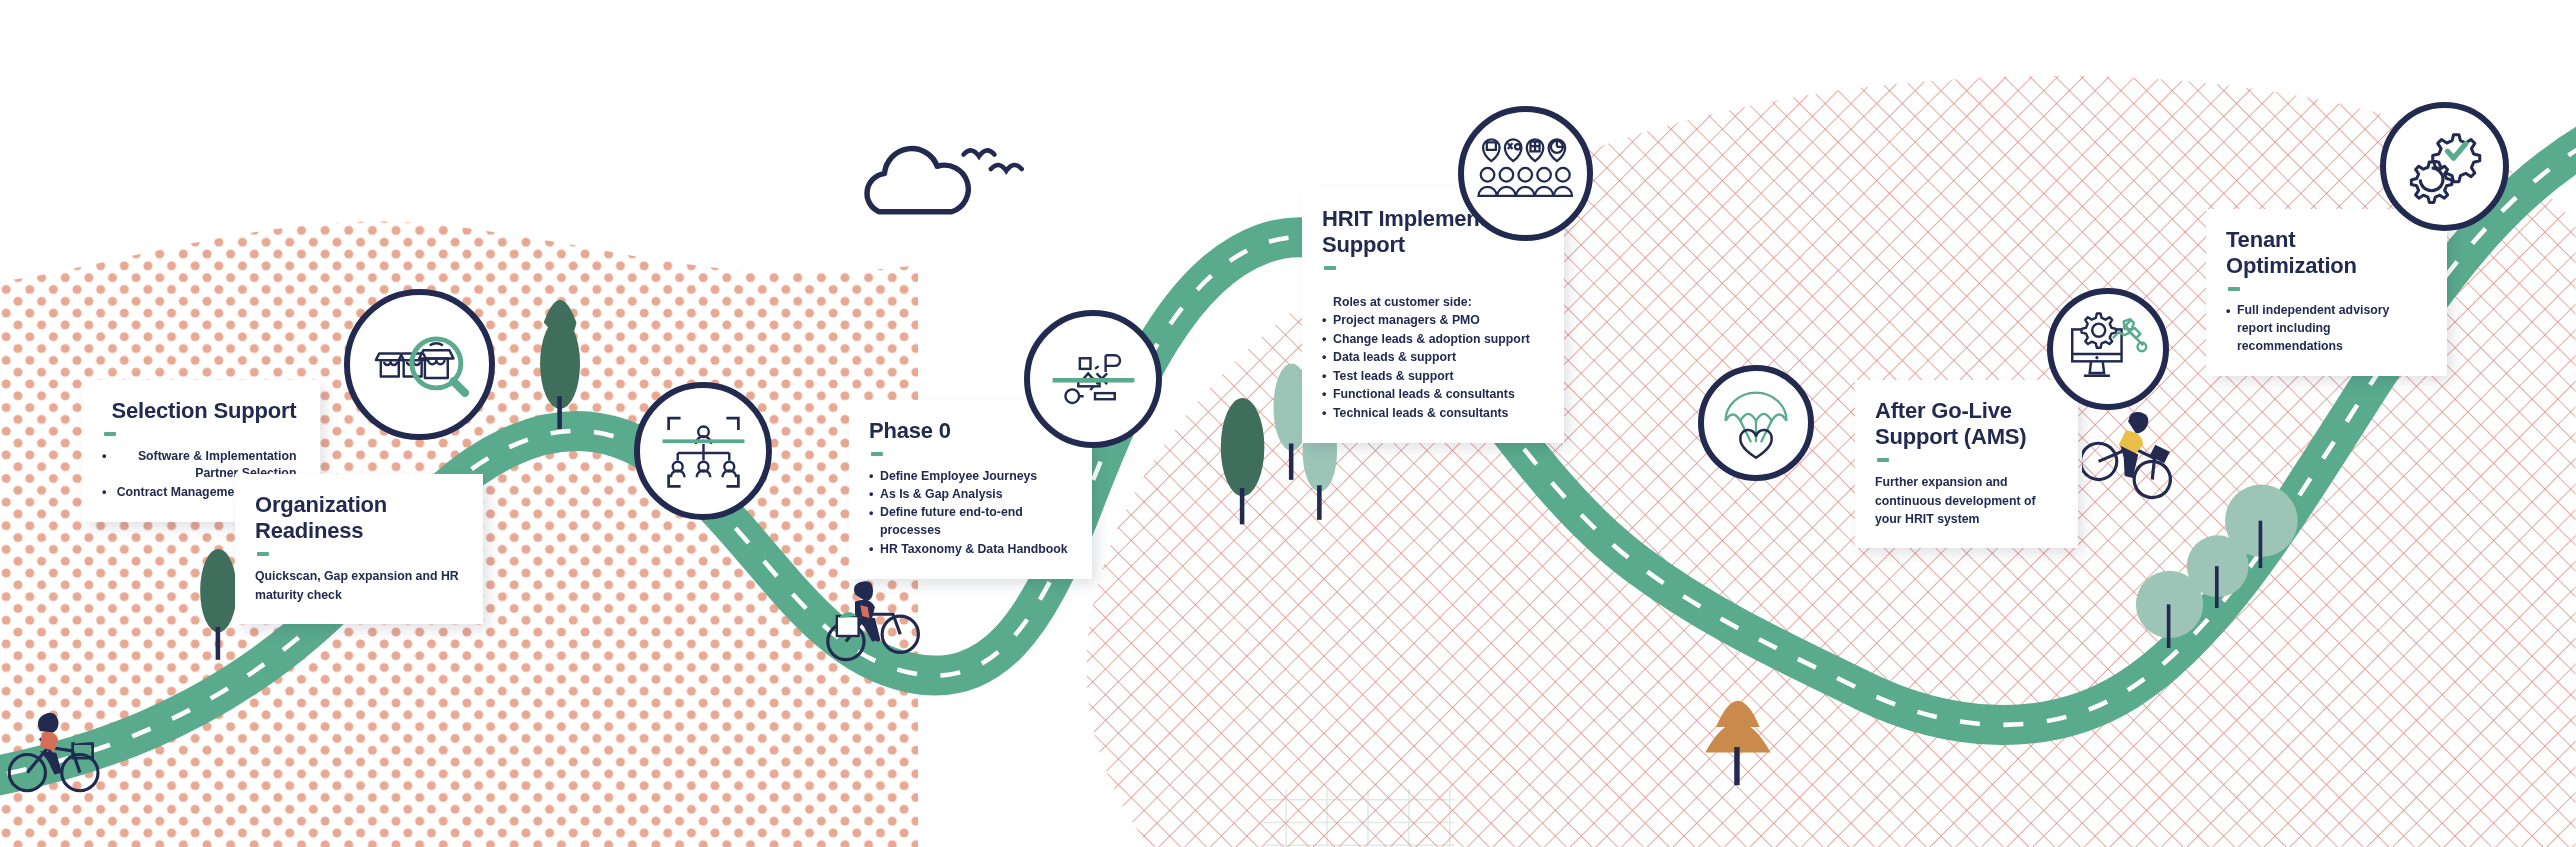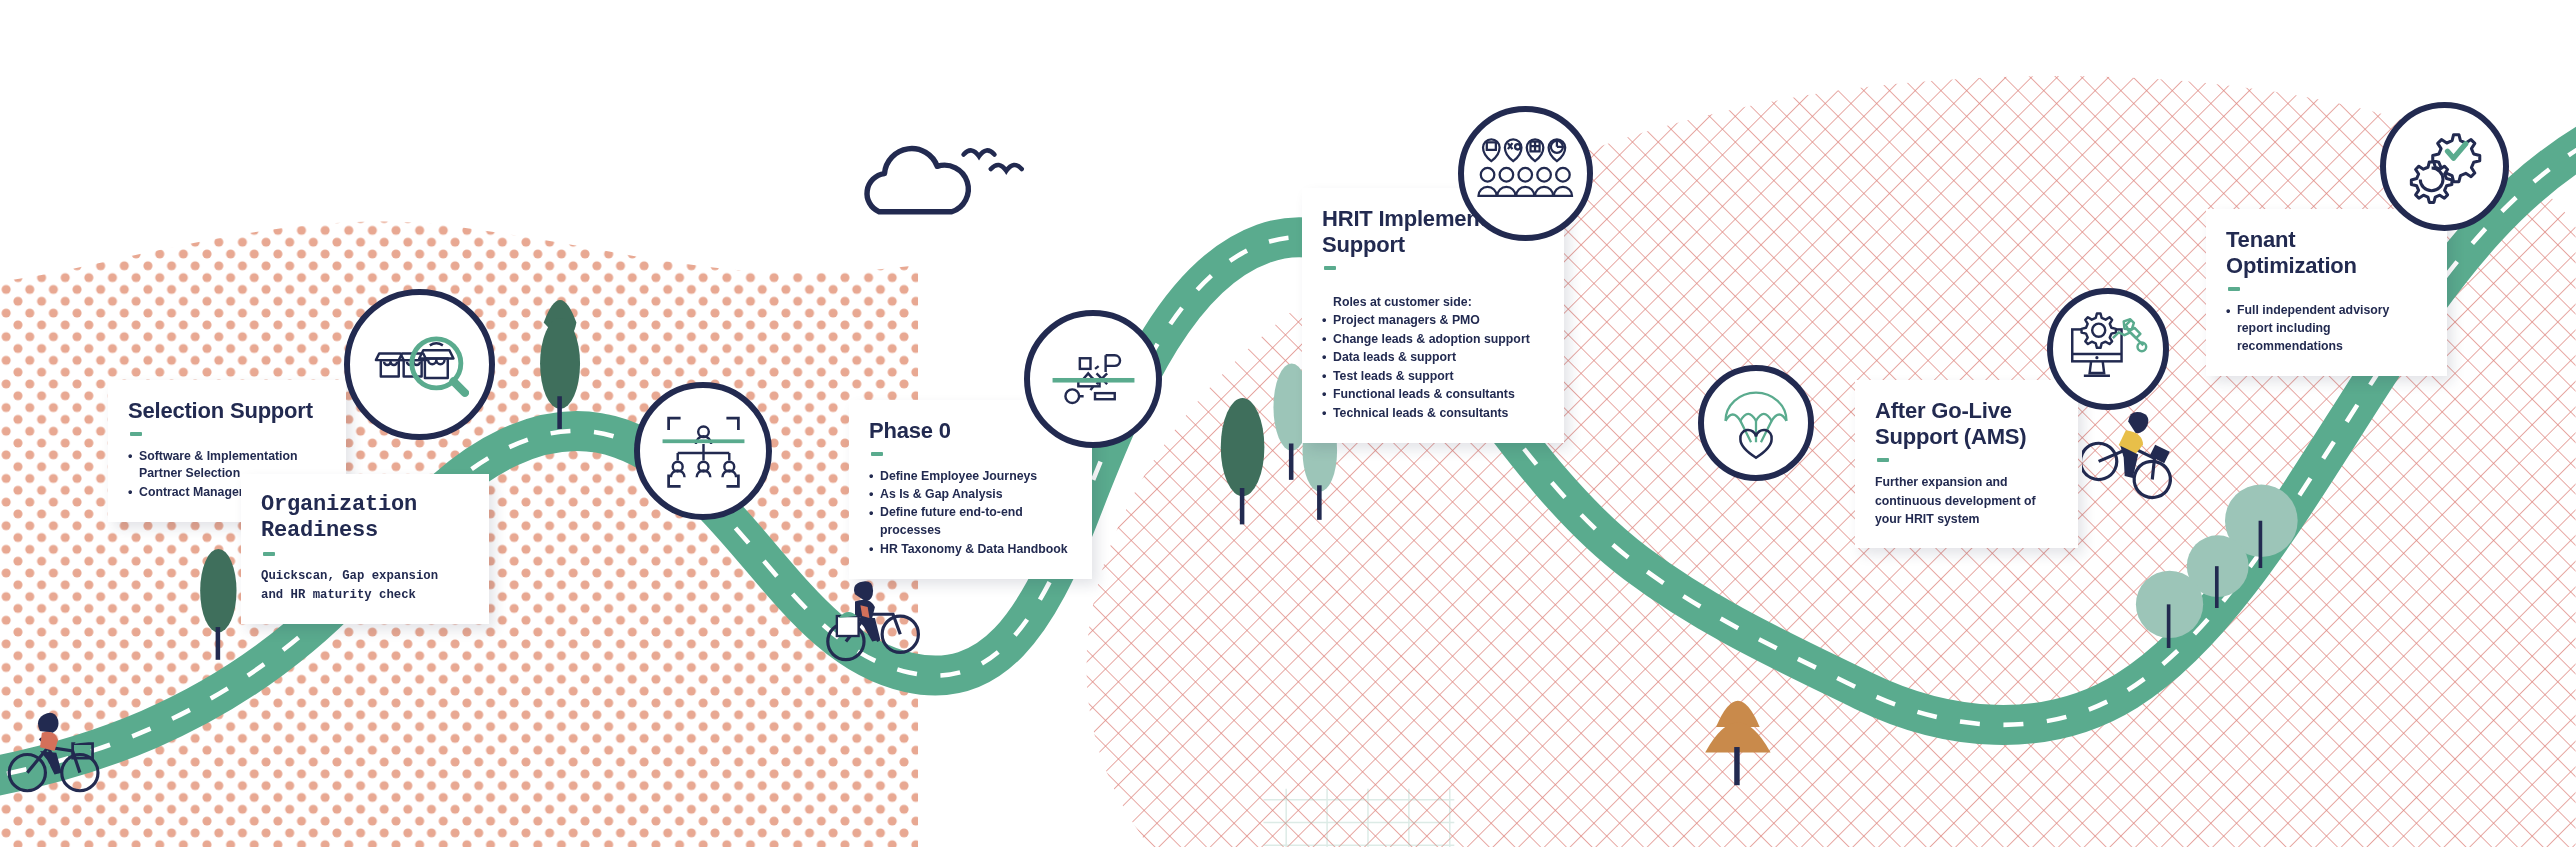--- a/index.html
+++ b/index.html
@@ -56,22 +56,22 @@
   }
   .card li.nobullet{padding-left:11px;margin-top:24px;}
   .card li.nobullet:before{content:"";}
   .card p{
     margin:0 0 0 0;
     font-size:12.3px;font-weight:bold;
     color:#222a50;line-height:1.47;
   }
   .card p + p{margin-top:30px;}
 
-  .c-selection   {left:108px;  top:380px;  width:238px;}
-  .c-orgread     {left:241px;  top:474px;  width:248px;font-family:Liberation Mono, monospace;}
+  .c-selection   {left:82px;  top:380px;  width:238px;text-align:right;}
+  .c-orgread     {left:235px;  top:474px;  width:248px;}
   .c-phase0      {left:849px;  top:400px;  width:243px;}
   .c-hrit        {left:1302px; top:188px;  width:262px;}
   .c-smooth      {left:1543px; top:466px;  width:210px;}
   .c-ams         {left:1855px; top:380px;  width:223px;}
   .c-tenant      {left:2206px; top:209px;  width:241px;}
 
   
   .badge{
     position:absolute;
     border-radius:50%;

